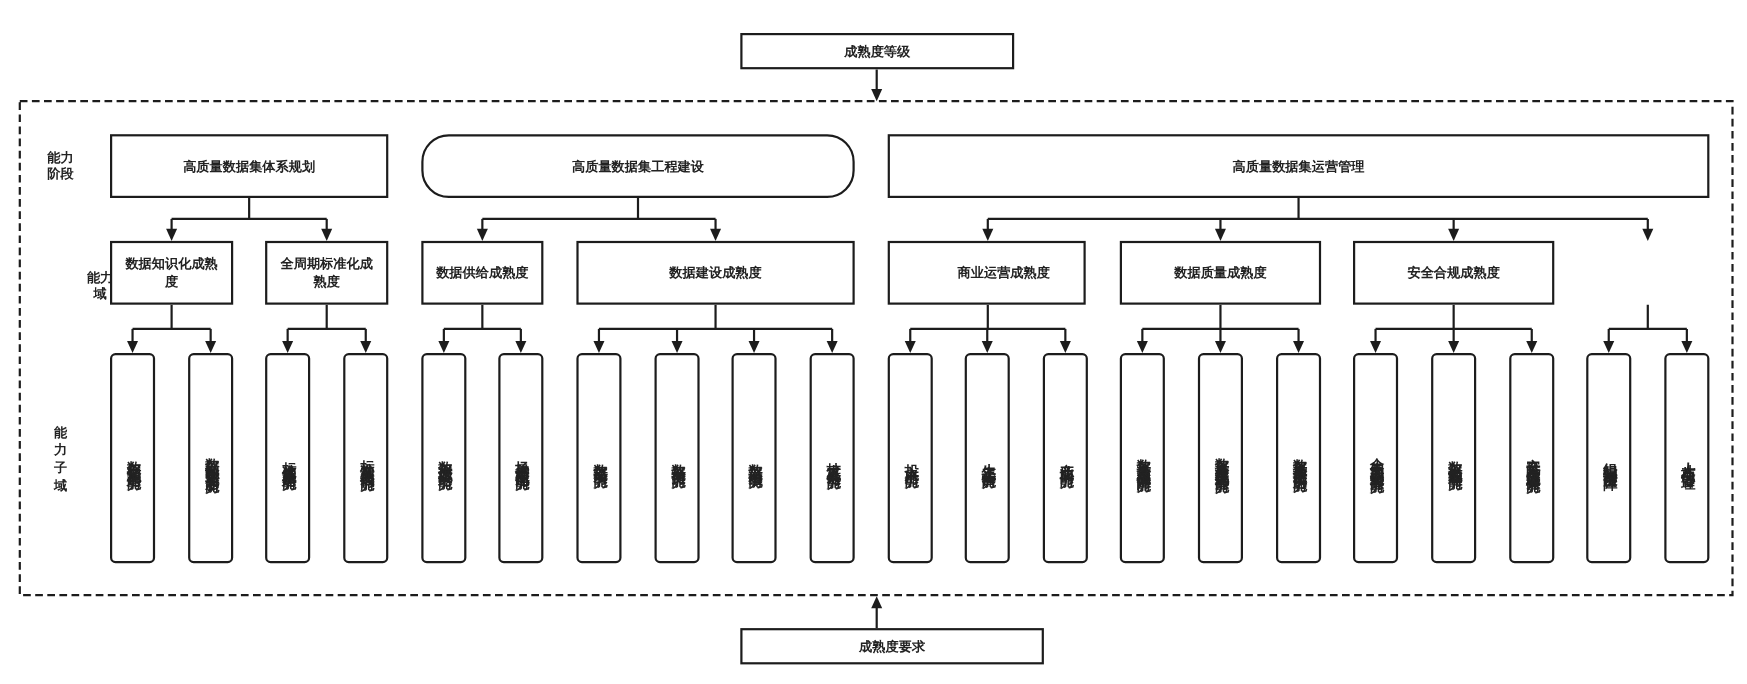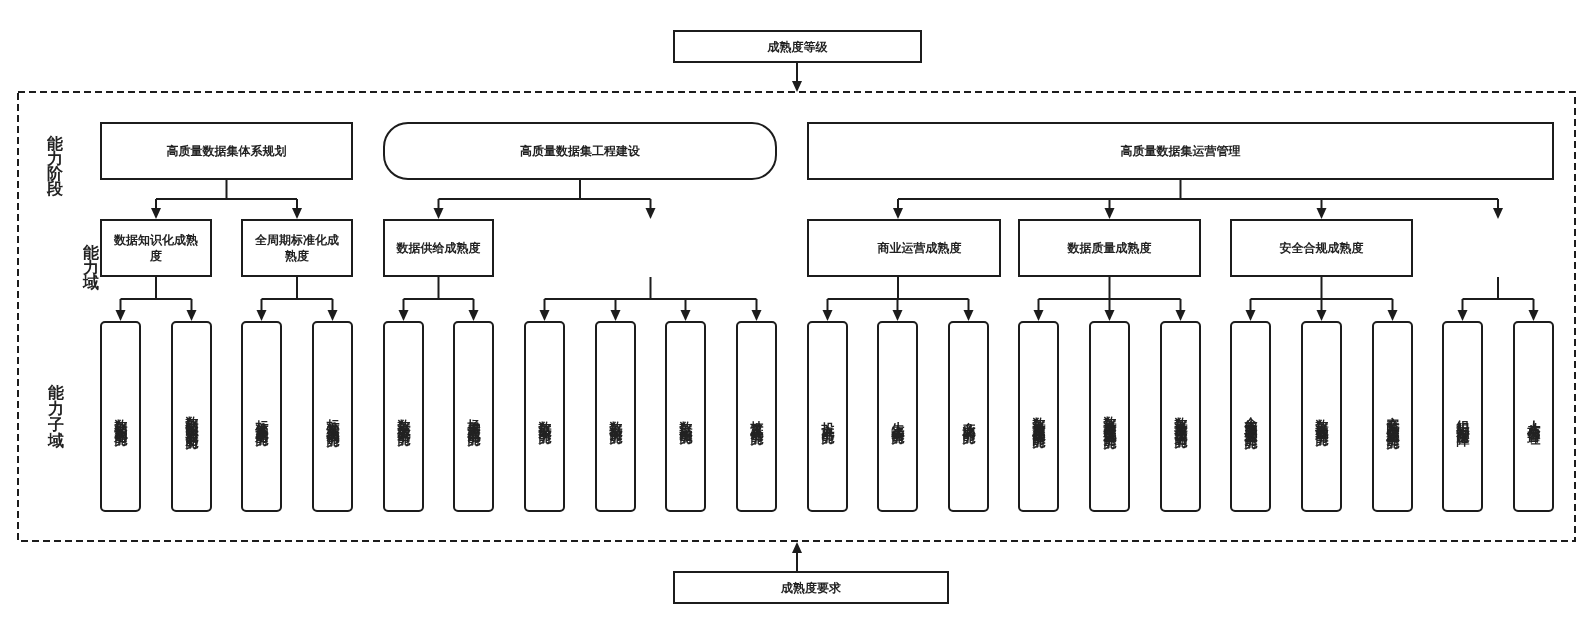--- a/index.html
+++ b/index.html
@@ -9,21 +9,21 @@
   #wires { position: absolute; left: 0; top: 0; }
   .box { position: absolute; box-sizing: border-box; border: 2px solid #1c1c1c; background: #fff;
          display: flex; align-items: center; justify-content: center; text-align: center;
          font-size: 12px; line-height: 16px; font-weight: 600; color: #222; }
   .box.stage { padding: 0 4px; }
   .box.domain { padding: 0 10px; }
   .box.leaf { border-radius: 5px; padding: 0; }
   .box.leaf span { writing-mode: vertical-rl; text-orientation: upright; letter-spacing: 2px;
                    font-size: 13px; line-height: 16px; }
   .box.term { font-size: 12px; }
-  .rowlabel { position: absolute; font-size: 16px; line-height: 15px; font-weight: 600; color: #222;
+  .rowlabel { position: absolute; font-size: 12px; line-height: 15px; font-weight: 600; color: #222;
               text-align: center; word-break: break-all; }
 </style>
 </head>
 <body>
 
 <div id="canvas">
   <svg id="wires" width="1588" height="622">
     <rect x="18" y="92" width="1557" height="449" fill="none" stroke="#1c1c1c" stroke-width="2" stroke-dasharray="7 4"></rect>
   <line x1="797" y1="63" x2="797" y2="84" stroke="#1c1c1c" stroke-width="2"></line>
       <polygon points="792,81 802,81 797,92" fill="#1c1c1c"></polygon>
@@ -156,33 +156,36 @@
     </div>
     <div class="box leaf" style="left: 595px; top: 321px; width: 41px; height: 191px;">
       <span>数据交付能力</span>
     </div>
     <div class="box leaf" style="left: 665px; top: 321px; width: 41px; height: 191px;">
       <span>数据运维能力</span>
     </div>
     <div class="box leaf" style="left: 736px; top: 321px; width: 41px; height: 191px;">
       <span>技术工具链能力</span>
     </div>
+    <div class="box domain" style="left: 524px; top: 219px; width: 253px; height: 58px;">
+      <span>数据建设成熟度</span>
+    </div>
     <div class="box stage" style="left: 383px; top: 122px; width: 394px; height: 58px; border-radius: 25px;">
       <span>高质量数据集工程建设</span>
     </div>
     <div class="box leaf" style="left: 807px; top: 321px; width: 41px; height: 191px;">
       <span>投入产出能力</span>
     </div>
     <div class="box leaf" style="left: 877px; top: 321px; width: 41px; height: 191px;">
       <span>生态运营能力</span>
     </div>
     <div class="box leaf" style="left: 948px; top: 321px; width: 41px; height: 191px;">
       <span>产业协同能力</span>
     </div>
-    <div class="box domain" style="left: 807px; top: 219px; width: 194px; height: 58px; padding-left: 41px;">
+    <div class="box domain" style="left: 807px; top: 219px; width: 180px; height: 58px; padding-left: 41px;">
       <span>商业运营成熟度</span>
     </div>
     <div class="box leaf" style="left: 1018px; top: 321px; width: 41px; height: 191px;">
       <span>数据质量基础保障能力</span>
     </div>
     <div class="box leaf" style="left: 1089px; top: 321px; width: 41px; height: 191px;">
       <span>数据质量全流程管控能力</span>
     </div>
     <div class="box leaf" style="left: 1160px; top: 321px; width: 41px; height: 191px;">
       <span>数据质量评估改进能力</span>

